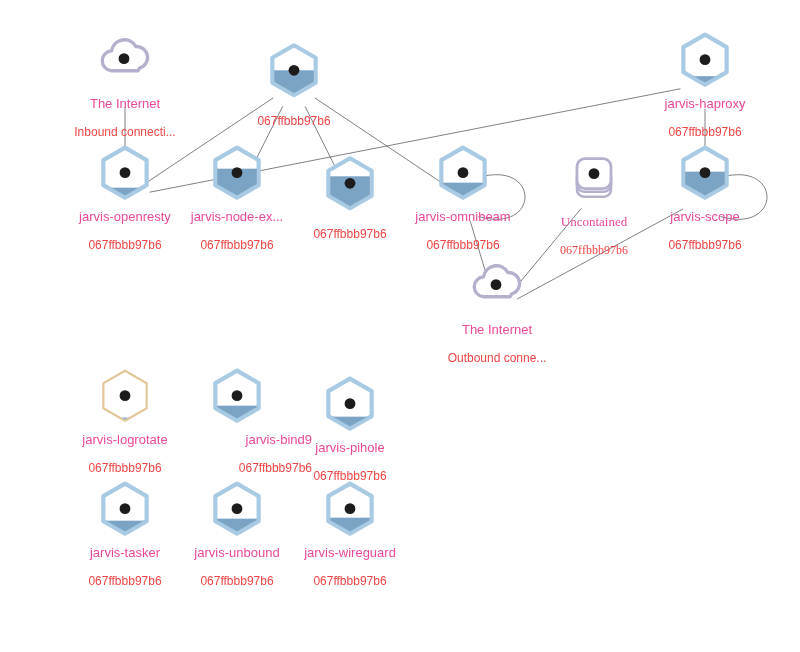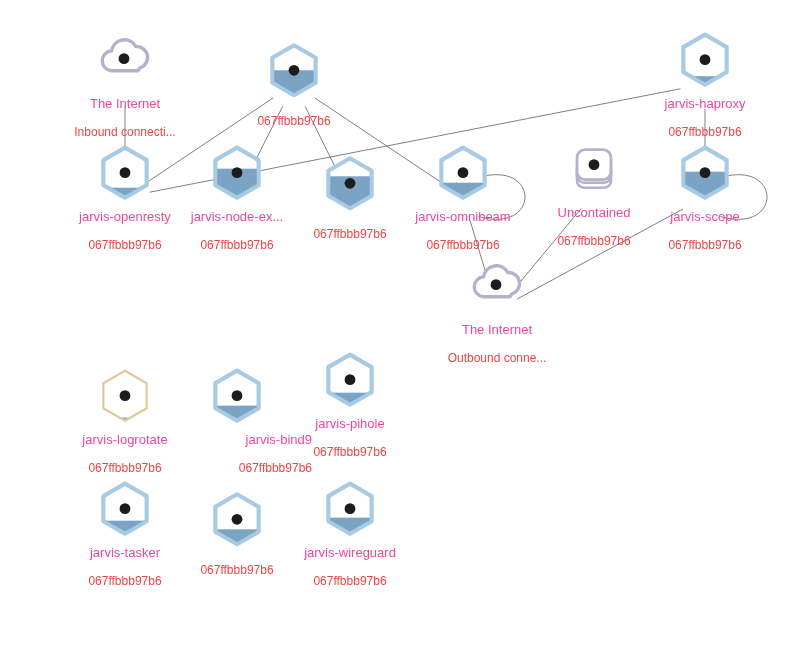--- a/index.html
+++ b/index.html
@@ -142,21 +142,21 @@
             </clipPath>
           </defs>
           <path d="M52.65,43.50 L31.00,56.00 L9.35,43.50 L9.35,18.50 L31.00,6.00 L52.65,18.50 Z" fill="#ffffff" stroke="#a8cbe3" stroke-width="4.2" stroke-linejoin="round"></path>
           <rect x="6" y="41" width="50" height="15" fill="#7aa3c4" clip-path="url(#clip-jarvis-omnibeam)"></rect>
           <circle cx="31" cy="31" r="5.4" fill="#1c1c1c"></circle>
         </svg>
       </div>
       <div class="lbl">jarvis-omnibeam</div>
       <div class="sub">067ffbbb97b6</div>
     </div>
-    <div class="node" style="left: 594px; top: 193px;">
+    <div class="node" style="left: 594px; top: 202px; font-family: Liberation Serif, serif;">
       <div class="glyph">
         <svg viewBox="0 0 62 62">
           <rect x="14" y="28" width="34" height="22" rx="7" fill="#ffffff" stroke="#b3b1cc" stroke-width="2.6"></rect>
           <rect x="14" y="23" width="34" height="22" rx="7" fill="#ffffff" stroke="#b3b1cc" stroke-width="2.6"></rect>
           <rect x="14" y="12" width="34" height="30" rx="8" fill="#ffffff" stroke="#b3b1cc" stroke-width="2.8"></rect>
           <circle cx="31" cy="27" r="5.4" fill="#1c1c1c"></circle>
         </svg>
       </div>
       <div class="lbl">Uncontained</div>
       <div class="sub">067ffbbb97b6</div>
@@ -212,21 +212,21 @@
             </clipPath>
           </defs>
           <path d="M52.65,43.50 L31.00,56.00 L9.35,43.50 L9.35,18.50 L31.00,6.00 L52.65,18.50 Z" fill="#ffffff" stroke="#a8cbe3" stroke-width="4.2" stroke-linejoin="round"></path>
           <rect x="6" y="41" width="50" height="15" fill="#7aa3c4" clip-path="url(#clip-jarvis-bind9)"></rect>
           <circle cx="31" cy="31" r="5.4" fill="#1c1c1c"></circle>
         </svg>
       </div>
       <div class="lbl">jarvis-bind9</div>
       <div class="sub">067ffbbb97b6</div>
     </div>
-    <div class="node" style="left: 350px; top: 404px;">
+    <div class="node" style="left: 350px; top: 428px;">
       <div class="glyph">
         <svg viewBox="0 0 62 62">
           <defs>
             <clipPath id="clip-jarvis-pihole">
               <path d="M50.83,42.45 L31.00,53.90 L11.17,42.45 L11.17,19.55 L31.00,8.10 L50.83,19.55 Z"></path>
             </clipPath>
           </defs>
           <path d="M52.65,43.50 L31.00,56.00 L9.35,43.50 L9.35,18.50 L31.00,6.00 L52.65,18.50 Z" fill="#ffffff" stroke="#a8cbe3" stroke-width="4.2" stroke-linejoin="round"></path>
           <rect x="6" y="44" width="50" height="12" fill="#7aa3c4" clip-path="url(#clip-jarvis-pihole)"></rect>
           <circle cx="31" cy="31" r="5.4" fill="#1c1c1c"></circle>
@@ -257,20 +257,21 @@
           <defs>
             <clipPath id="clip-jarvis-unbound">
               <path d="M50.83,42.45 L31.00,53.90 L11.17,42.45 L11.17,19.55 L31.00,8.10 L50.83,19.55 Z"></path>
             </clipPath>
           </defs>
           <path d="M52.65,43.50 L31.00,56.00 L9.35,43.50 L9.35,18.50 L31.00,6.00 L52.65,18.50 Z" fill="#ffffff" stroke="#a8cbe3" stroke-width="4.2" stroke-linejoin="round"></path>
           <rect x="6" y="41" width="50" height="15" fill="#7aa3c4" clip-path="url(#clip-jarvis-unbound)"></rect>
           <circle cx="31" cy="31" r="5.4" fill="#1c1c1c"></circle>
         </svg>
       </div>
+      <div class="lbl">jarvis-unbound</div>
       <div class="sub">067ffbbb97b6</div>
     </div>
     <div class="node" style="left: 350px; top: 533px;">
       <div class="glyph">
         <svg viewBox="0 0 62 62">
           <defs>
             <clipPath id="clip-jarvis-wireguard">
               <path d="M50.83,42.45 L31.00,53.90 L11.17,42.45 L11.17,19.55 L31.00,8.10 L50.83,19.55 Z"></path>
             </clipPath>
           </defs>

